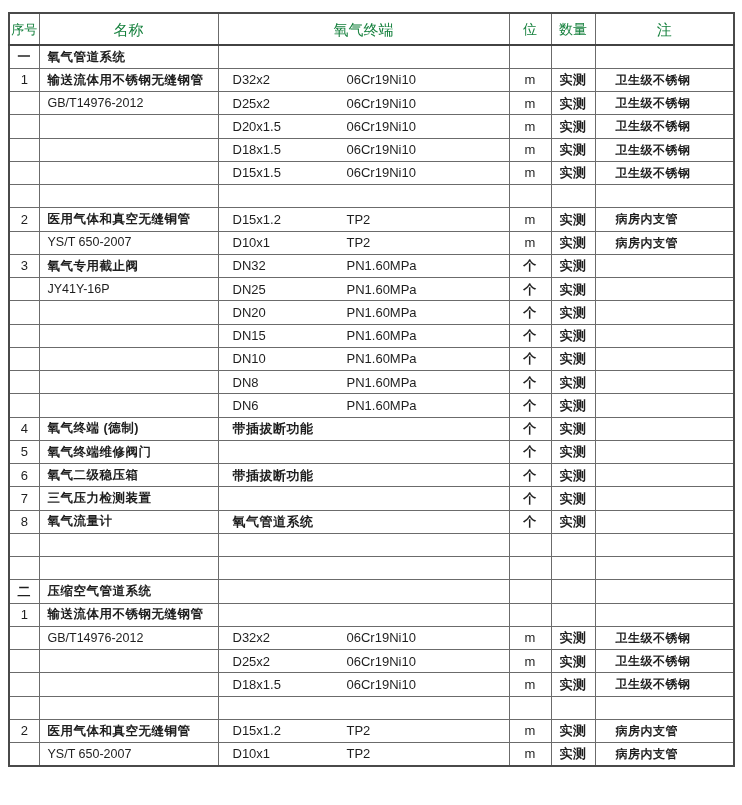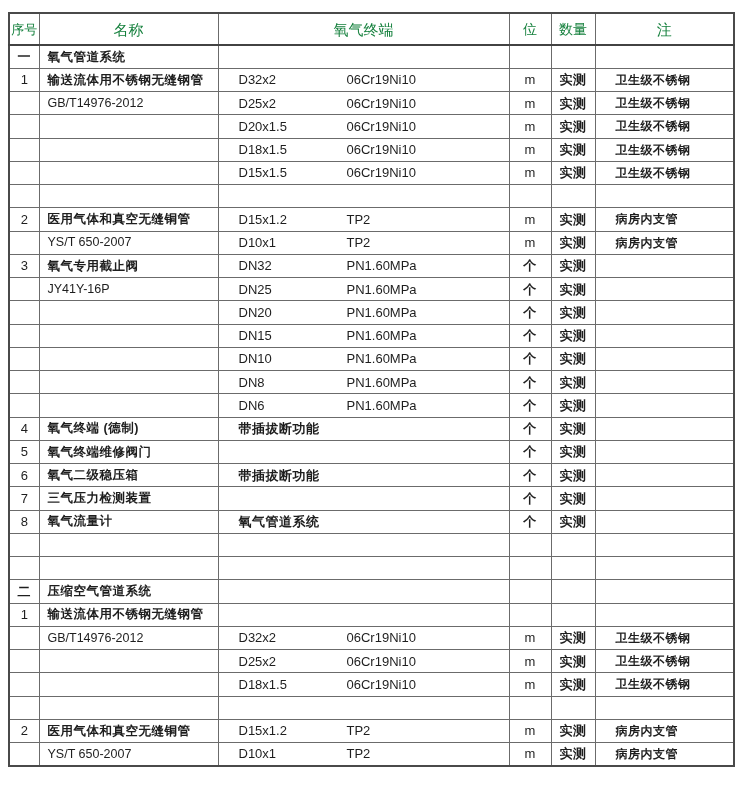--- a/index.html
+++ b/index.html
@@ -41,21 +41,21 @@
   }
   thead th.h-no{font-size:13px;letter-spacing:0;}
   thead th.h-matspec{letter-spacing:4px;}
   thead th.h-unit,thead th.h-qty{font-size:14px;letter-spacing:1px;}
   tbody tr{height:23.25px;}
   td.t-no{text-align:center;font-size:13px;}
   td.t-name{text-align:left;padding-left:8px;font-size:12.5px;}
   td.t-matspec{text-align:left;font-size:13px;}
   td.t-matspec .spec{
     display:inline-block;box-sizing:border-box;
-    min-width:128px;padding-left:20px;
+    min-width:128px;padding-left:14px;
   }
   td.t-matspec .material{display:inline-block;}
   td.t-unit,td.t-qty{text-align:center;font-size:13px;}
   td.t-note{text-align:left;padding-left:20px;font-size:12px;}
   .zh{font-weight:600;letter-spacing:0.5px;}
   thead th.zh{font-weight:normal;letter-spacing:inherit;}
 </style>
 </head>
 <body>
 

